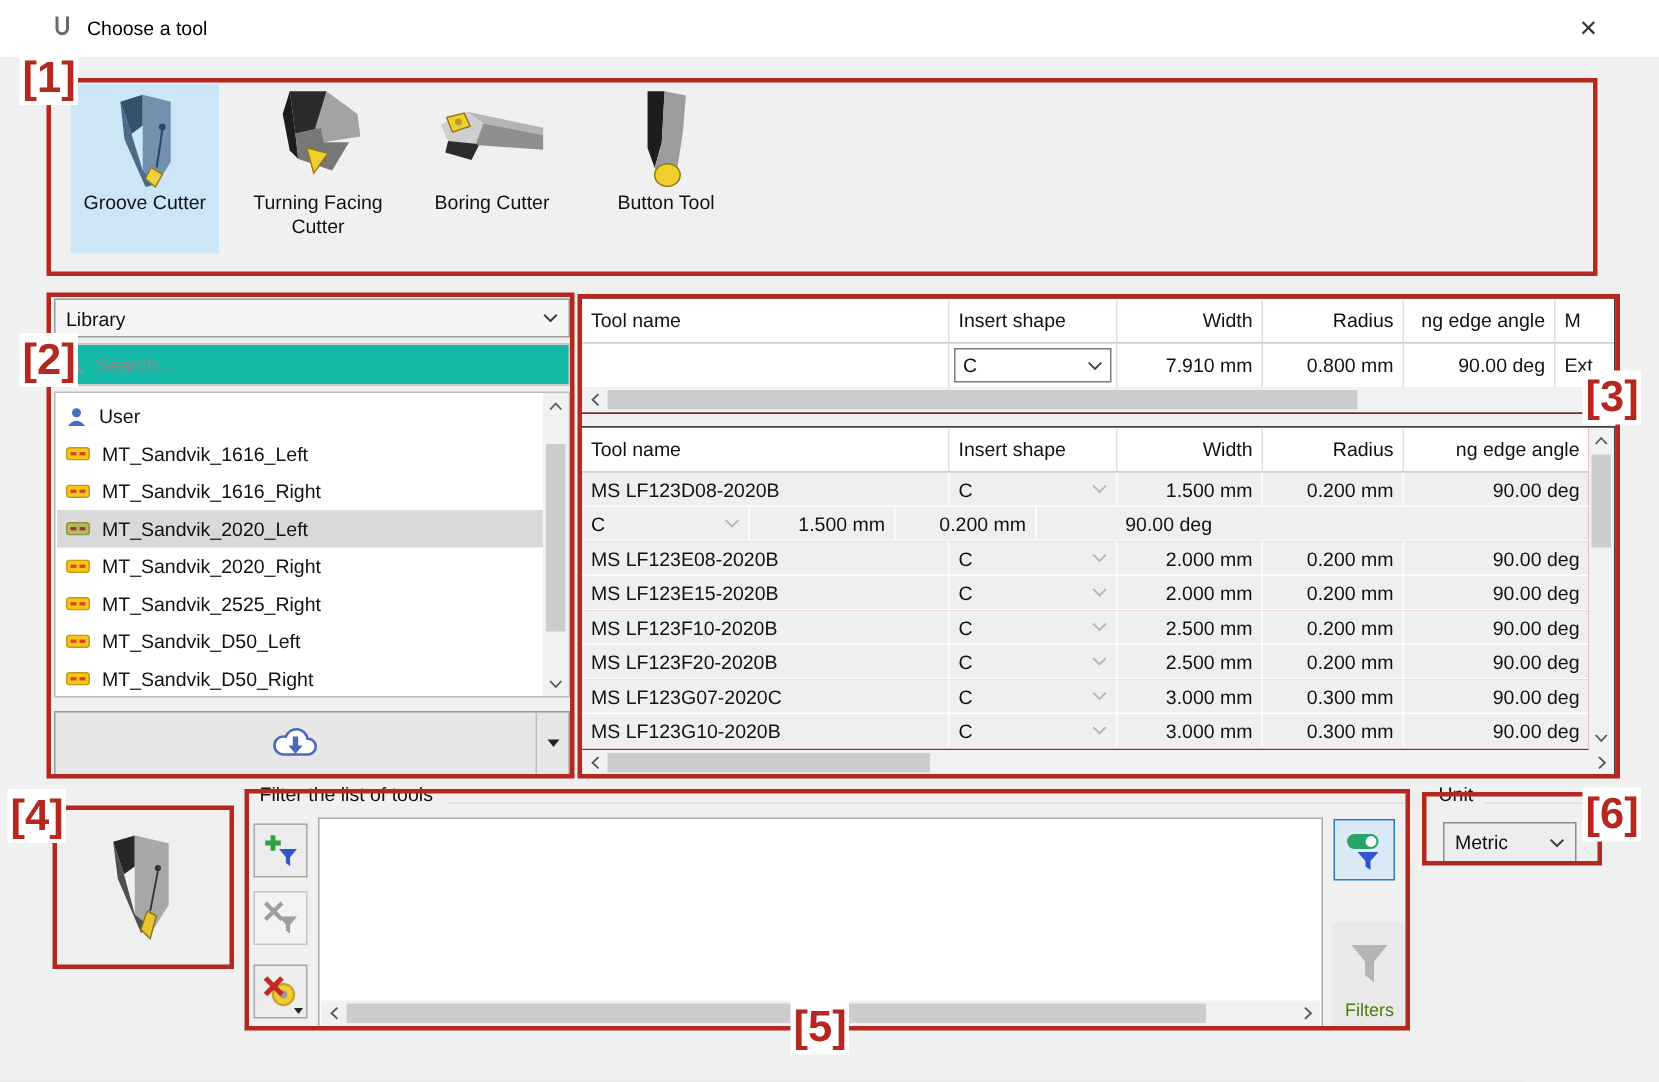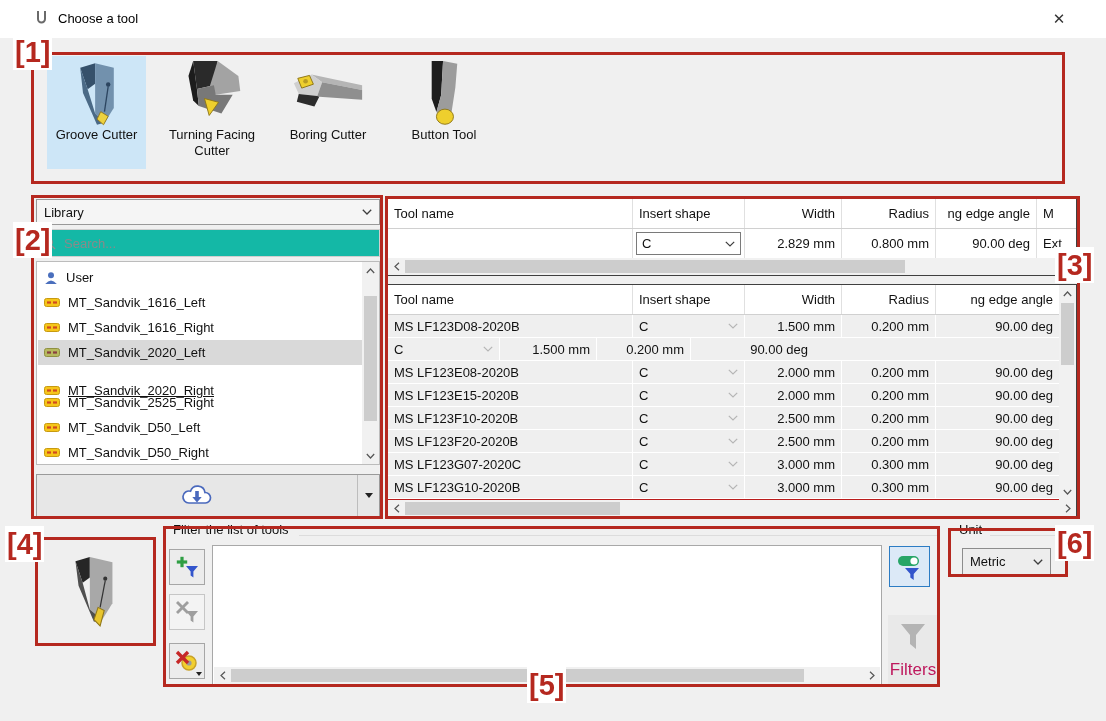--- a/index.html
+++ b/index.html
@@ -73,21 +73,21 @@
 
   
   .fbtn{position:absolute;width:36px;height:36px;border:1px solid #a6a6a6;background:#ececec;
         display:flex;align-items:center;justify-content:center;}
   .fbtn.disabled{border-color:#c6c6c6;background:#f3f3f3;}
   .listbox{position:absolute;left:212px;top:545px;width:670px;height:140px;background:#fff;border:1px solid #a8a8a8;}
   .togglebtn{position:absolute;left:889px;top:546px;width:41px;height:41px;border:1px solid #2c7cc4;
              background:#dce9f7;display:flex;align-items:center;justify-content:center;}
   .filtersbtn{position:absolute;left:888px;top:615px;width:50px;height:70px;background:#e9e9e9;
               display:flex;flex-direction:column;align-items:center;justify-content:flex-end;padding-bottom:5px;}
-  .filtersbtn .flbl{color:#be185d;font-size:17px;margin-top:8px;}
+  .filtersbtn .flbl{color:#4d7c0f;font-size:12px;margin-top:8px;}
 
   .preview{position:absolute;left:38px;top:540px;width:115px;height:103px;background:#efefef;
            display:flex;align-items:center;justify-content:center;}
 </style>
 </head>
 <body>
 
 <div class="stage">
 
   <div class="titlebar">
@@ -192,21 +192,21 @@
       <span class="tl">MT_Sandvik_1616_Right</span>
     </div>
     <div class="titem sel" style="top:78px;">
       <svg width="16" height="9" viewBox="0 0 16 9">
           <rect x="0.5" y="0.5" width="15" height="8" rx="2" fill="#b7b95f" stroke="#8f9140"></rect>
           <rect x="3" y="3.4" width="4" height="2.2" fill="#8a4040"></rect>
           <rect x="9" y="3.4" width="4" height="2.2" fill="#8a4040"></rect>
         </svg>
       <span class="tl">MT_Sandvik_2020_Left</span>
     </div>
-    <div class="titem" style="top:116px;text-decoration:underline;">
+    <div class="titem" style="top:103px;">
       <svg width="16" height="9" viewBox="0 0 16 9">
           <rect x="0.5" y="0.5" width="15" height="8" rx="2" fill="#f6c51a" stroke="#c79a10"></rect>
           <rect x="3" y="3.4" width="4" height="2.2" fill="#d04a1f"></rect>
           <rect x="9" y="3.4" width="4" height="2.2" fill="#d04a1f"></rect>
         </svg>
       <span class="tl">MT_Sandvik_2020_Right</span>
     </div>
     <div class="titem" style="top:128px;">
       <svg width="16" height="9" viewBox="0 0 16 9">
           <rect x="0.5" y="0.5" width="15" height="8" rx="2" fill="#f6c51a" stroke="#c79a10"></rect>
@@ -272,21 +272,21 @@
     <div class="prow">
       <div class="pc" style="width:245px;"></div>
       <div class="pc" style="width:112px;padding:0 3px;">
         <div class="dropdown">
           <span>C</span>
           <svg width="10" height="6" viewBox="0 0 10 6">
               <polyline points="0.8,0.8 5,5 9.2,0.8" fill="none" stroke="#3e3e3e" stroke-width="1.2"></polyline>
             </svg>
         </div>
       </div>
-      <div class="pc num" style="width:97px;">2.829 mm</div>
+      <div class="pc num" style="width:97px;">7.910 mm</div>
       <div class="pc num" style="width:94px;">0.800 mm</div>
       <div class="pc num" style="width:101px;">90.00 deg</div>
       <div class="pc" style="width:39px;border-right:none;">Ext</div>
     </div>
     <div class="hsb" style="left:0;top:59px;width:688px;">
       <div class="ha">
           <svg width="6" height="9" viewBox="0 0 6 9">
             <polyline points="5,0.8 1,4.5 5,8.2" fill="none" stroke="#555" stroke-width="1.2"></polyline>
           </svg>
         </div>

